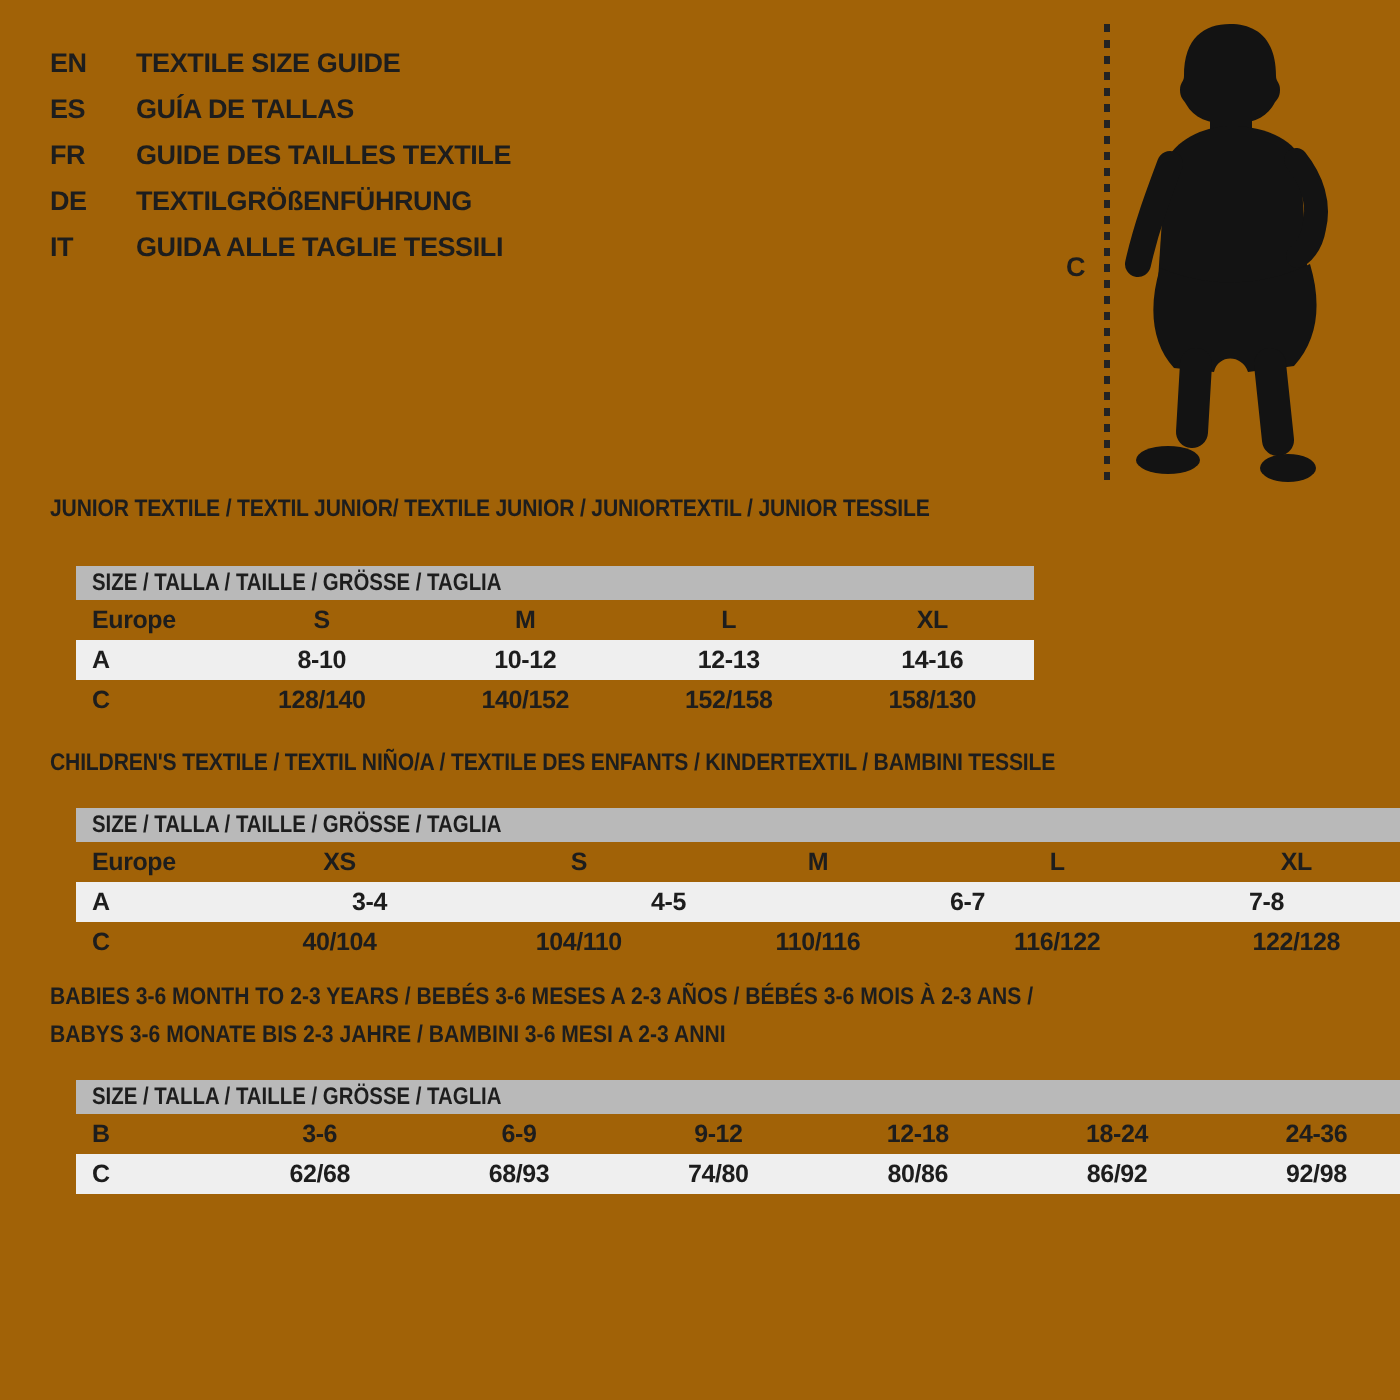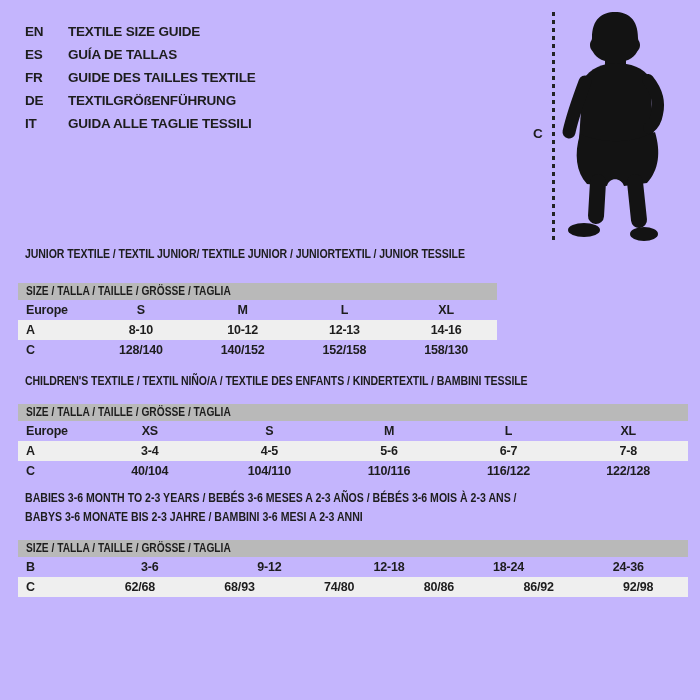--- a/index.html
+++ b/index.html
@@ -1,35 +1,35 @@
 <!DOCTYPE html>
 <html><head>
 <meta charset="utf-8">
 <style>
   html,body{margin:0;padding:0;background:#fff;}
   .canvas{
-    position:relative;width:700px;height:700px;background:#c4b5fd;overflow:hidden;
+    position:relative;width:700px;height:700px;background:#a16207;overflow:hidden;
     font-family:"Liberation Sans",sans-serif;font-weight:700;color:#1d1d1d;
   }
   
   .langs{position:absolute;left:25px;top:20px;font-size:13.5px;letter-spacing:-0.2px;}
   .lang-row{display:flex;height:23px;line-height:23px;}
   .lang-row .code{width:43px;}
   
   .marker-line{position:absolute;left:552px;top:12px;width:3px;height:229px;
     background:repeating-linear-gradient(to bottom,#232323 0px,#232323 4px,transparent 4px,transparent 8px);}
   .marker-label{position:absolute;left:533px;top:126px;font-size:13.5px;}
   .baby{position:absolute;left:560px;top:8px;width:132px;height:236px;}
   
   .title{position:absolute;font-size:12px;white-space:nowrap;letter-spacing:-0.1px;
     transform:scaleX(.88);transform-origin:0 50%;line-height:16px;}
   .title-line{white-space:nowrap;transform:scaleX(.88);transform-origin:0 50%;line-height:19px;font-size:12px;}
   .title2{position:absolute;}
   
-  .size-table{position:absolute;}
+  .size-table{position:absolute;margin-left:20px;}
   .bar{height:17px;line-height:17px;background:#b9b9b9;padding-left:8px;font-size:12px;}
   .bar .cx{display:inline-block;transform:scaleX(.85);transform-origin:0 50%;white-space:nowrap;}
   .t-row{display:flex;height:20px;line-height:20px;font-size:12.5px;letter-spacing:-0.2px;}
   .t-row.shaded{background:#efefef;}
   .t-row .lbl{width:72px;padding-left:8px;box-sizing:border-box;}
   .t-row .val{flex:1;text-align:center;}
   
   .footnotes{position:absolute;left:25px;top:626px;font-size:12px;}
   .fn{height:20px;line-height:20px;white-space:nowrap;transform:scaleX(.86);transform-origin:0 50%;}
 </style>
@@ -116,21 +116,20 @@
       <span class="val">XS</span>
       <span class="val">S</span>
       <span class="val">M</span>
       <span class="val">L</span>
       <span class="val">XL</span>
     </div>
     <div class="t-row shaded">
       <span class="lbl">A</span>
       <span class="val">3-4</span>
       <span class="val">4-5</span>
-      <span class="val">5-6</span>
       <span class="val">6-7</span>
       <span class="val">7-8</span>
     </div>
     <div class="t-row">
       <span class="lbl">C</span>
       <span class="val">40/104</span>
       <span class="val">104/110</span>
       <span class="val">110/116</span>
       <span class="val">116/122</span>
       <span class="val">122/128</span>
@@ -141,20 +140,21 @@
     <div class="title-line">BABIES 3-6 MONTH TO 2-3 YEARS / BEBÉS 3-6 MESES A 2-3 AÑOS / BÉBÉS 3-6 MOIS À 2-3 ANS /</div>
     <div class="title-line">BABYS 3-6 MONATE BIS 2-3 JAHRE / BAMBINI 3-6 MESI A 2-3 ANNI</div>
   </div>
   <div class="size-table" style="left:18px;top:540px;width:670px;">
     <div class="bar">
       <span class="cx">SIZE / TALLA / TAILLE / GRÖSSE / TAGLIA</span>
     </div>
     <div class="t-row">
       <span class="lbl">B</span>
       <span class="val">3-6</span>
+      <span class="val">6-9</span>
       <span class="val">9-12</span>
       <span class="val">12-18</span>
       <span class="val">18-24</span>
       <span class="val">24-36</span>
     </div>
     <div class="t-row shaded">
       <span class="lbl">C</span>
       <span class="val">62/68</span>
       <span class="val">68/93</span>
       <span class="val">74/80</span>

